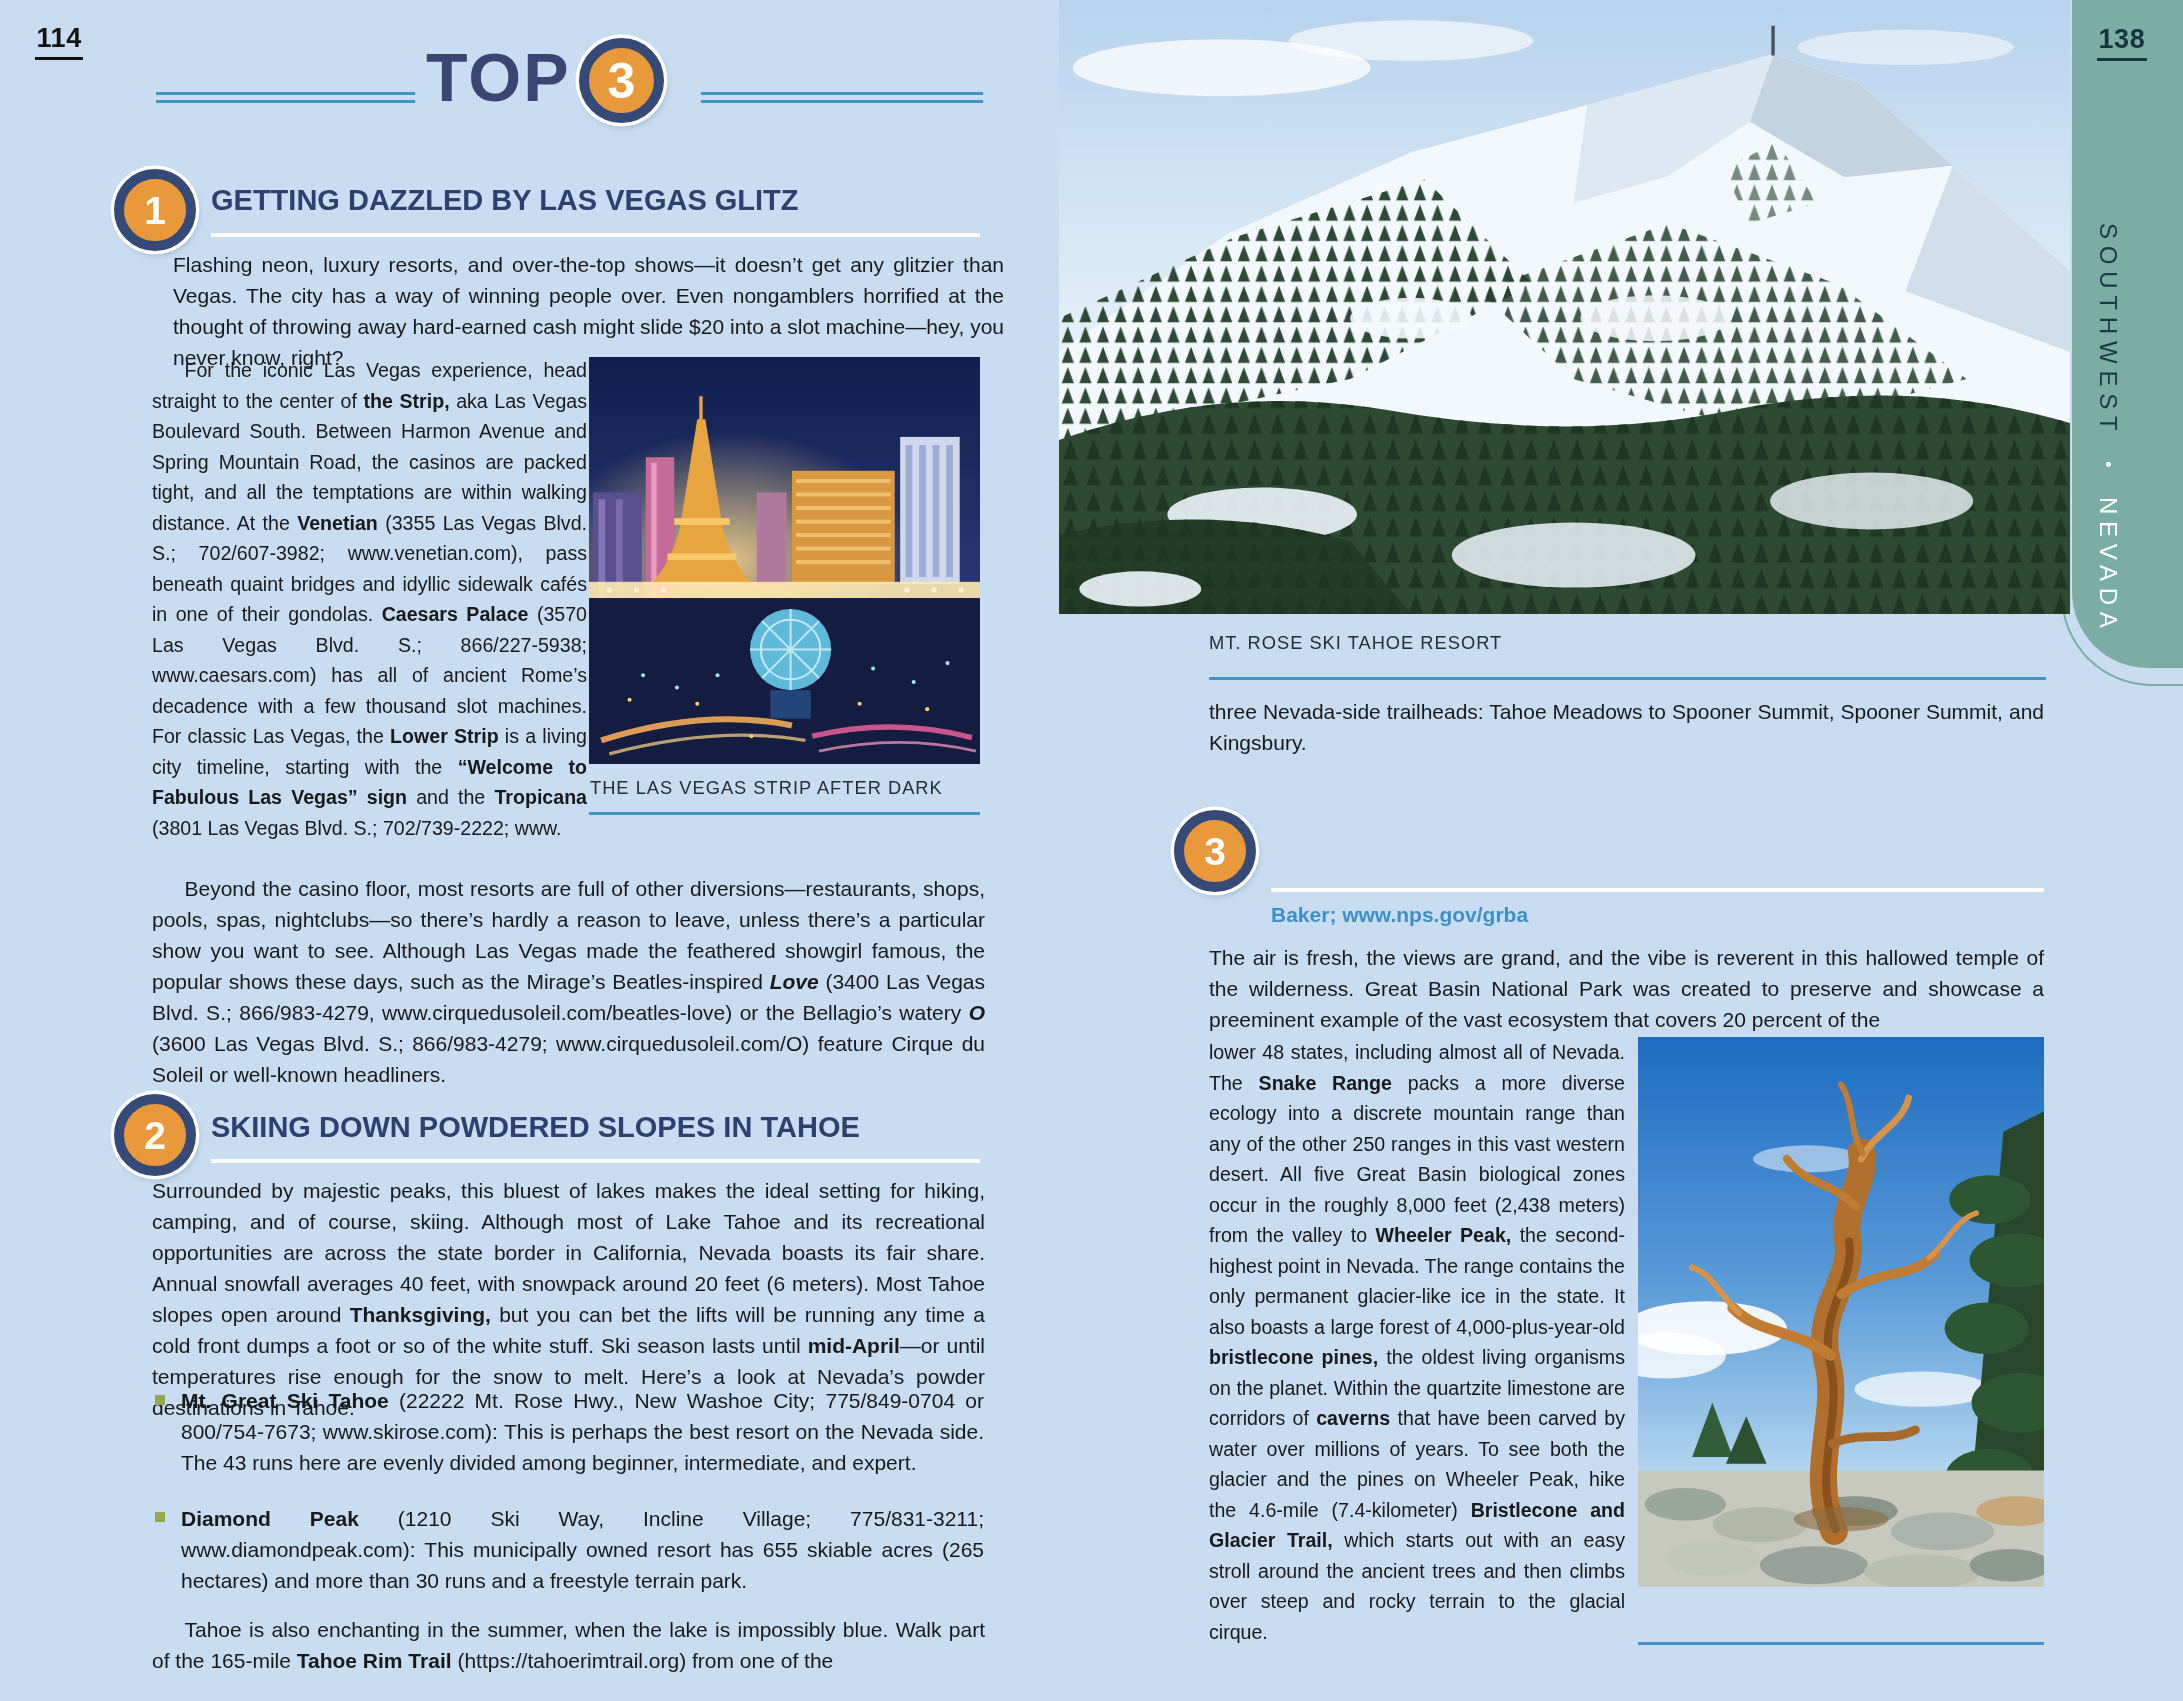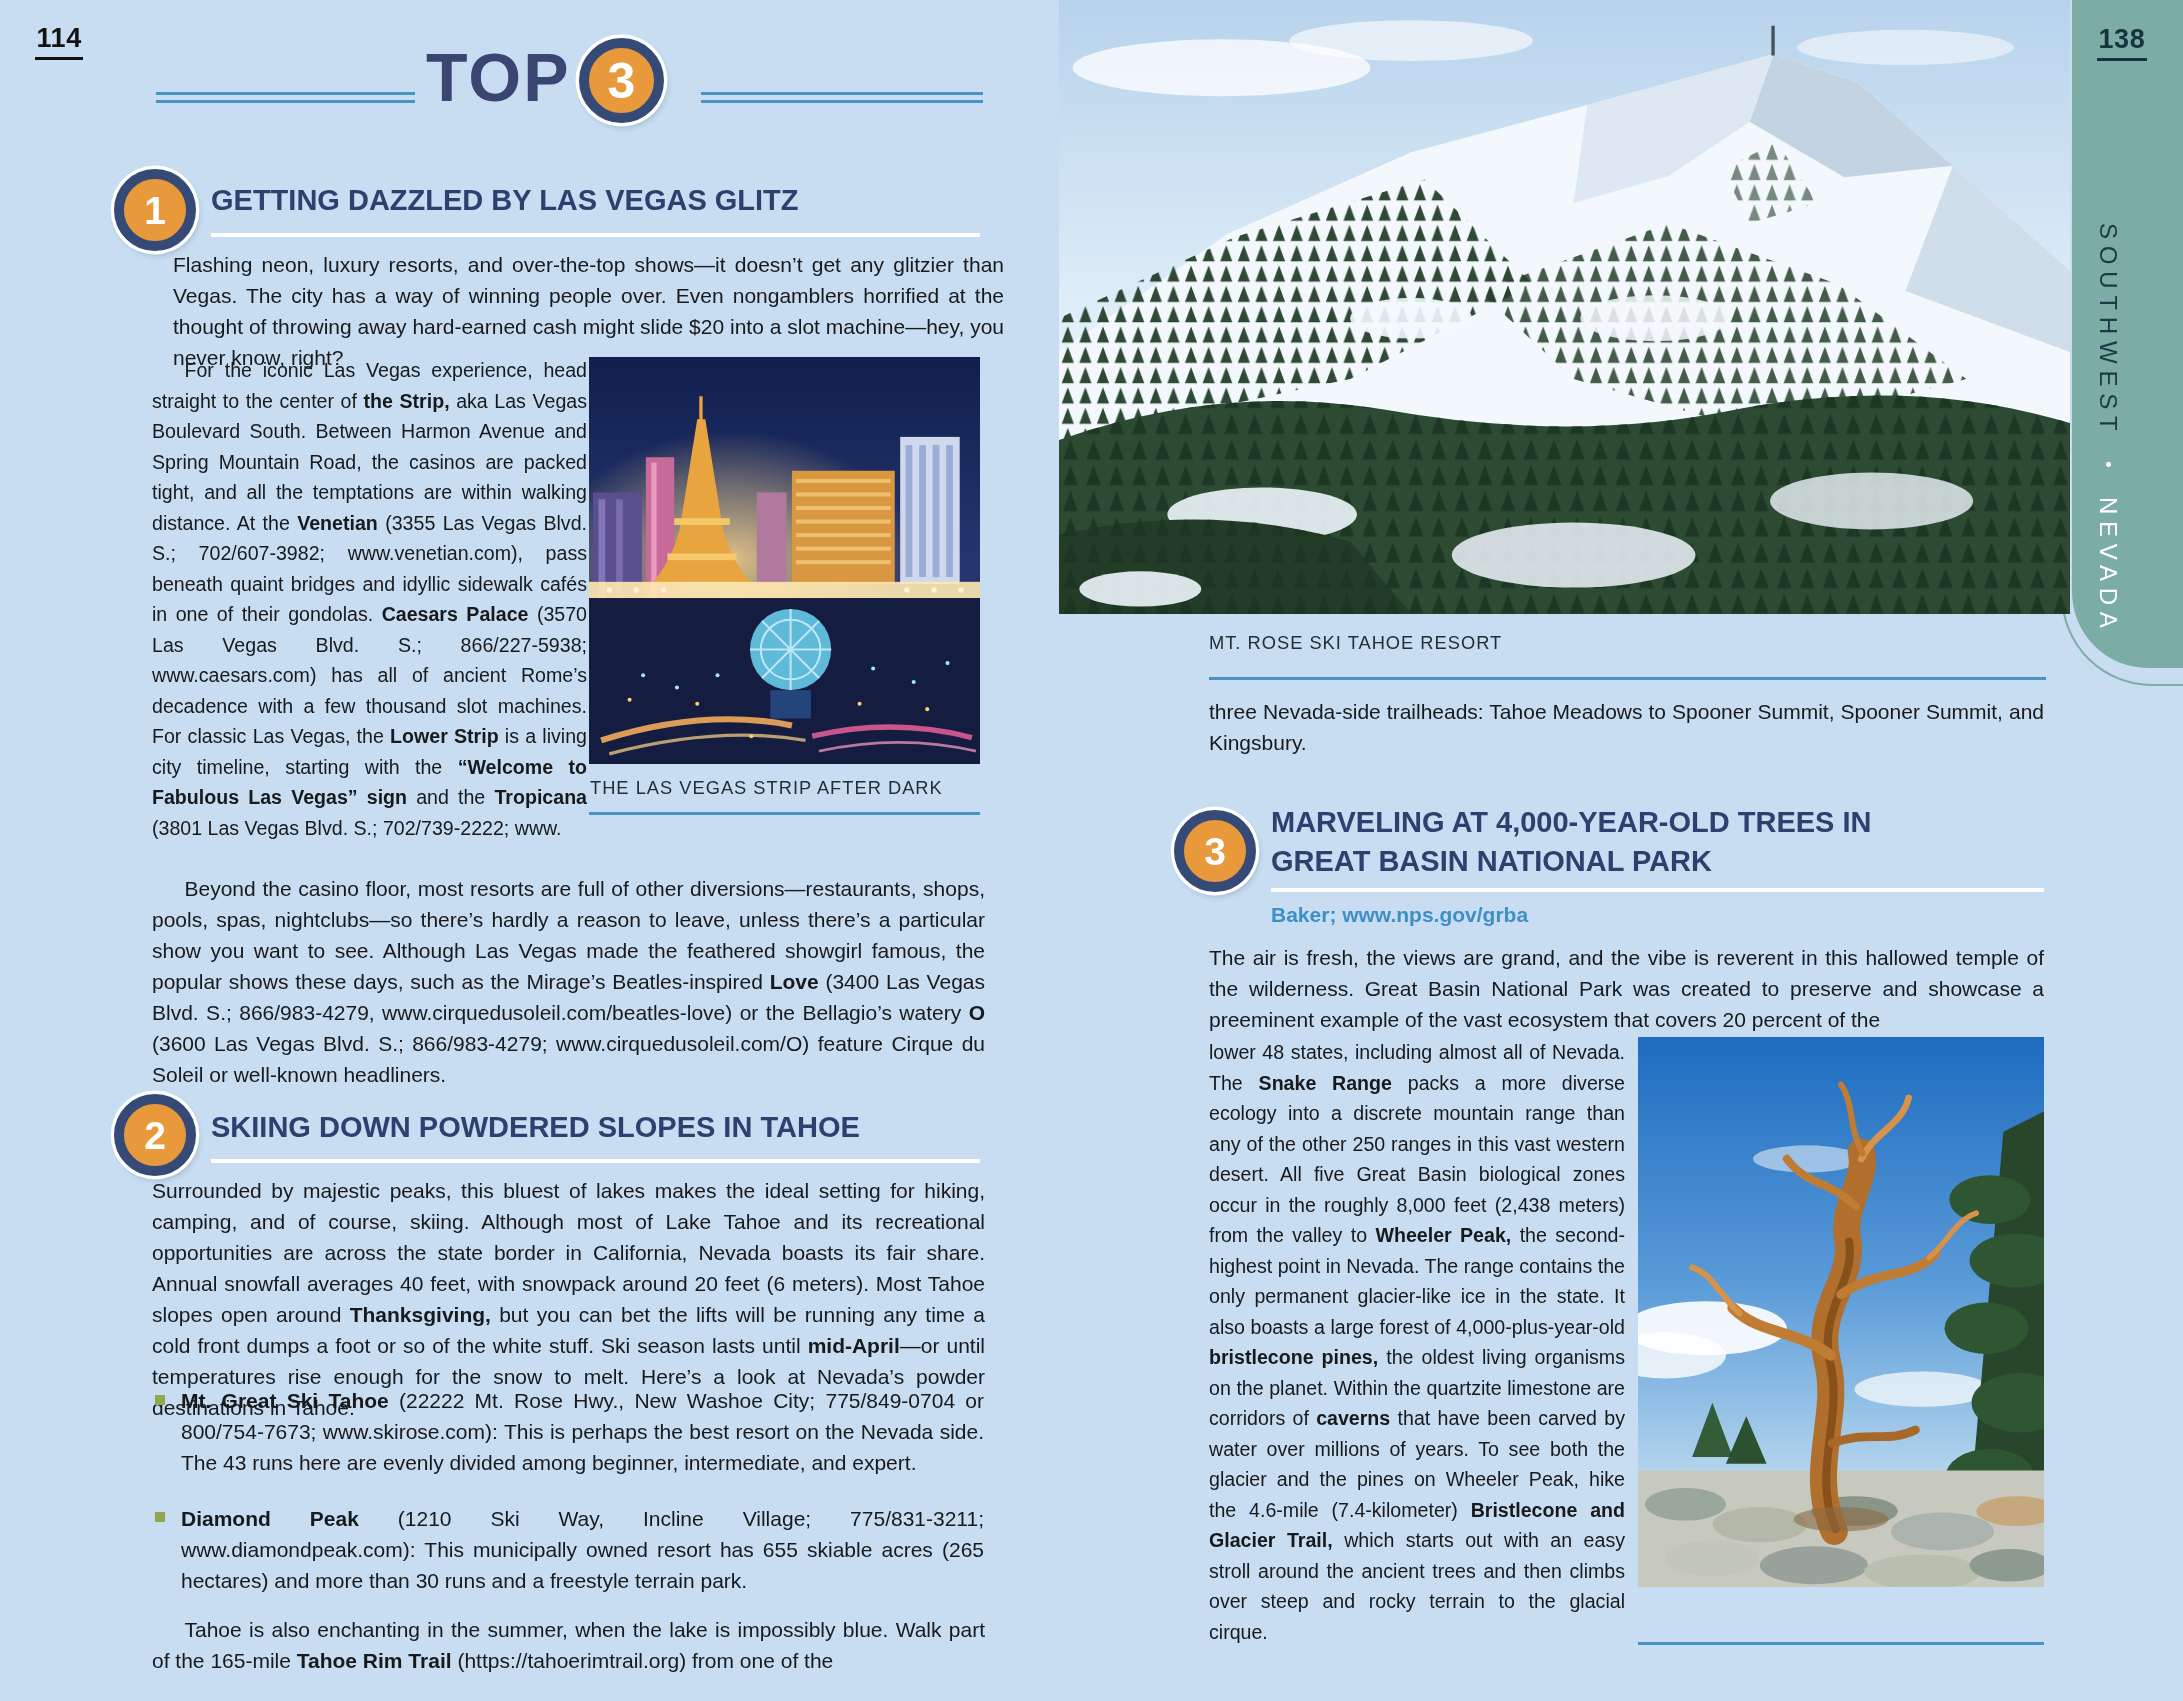--- a/index.html
+++ b/index.html
@@ -64,21 +64,21 @@
   .wr2{left:211px;top:1159px;width:769px;}
   .wr3{left:1271px;top:888px;width:773px;}
 
   .subtitle{left:1271px;top:903px;font-size:21px;font-weight:700;color:#3e8fc5;}
 
   
   .body{margin:0;font-size:21px;line-height:31px;text-align:justify;color:#17191c;}
   .narrow{font-size:19.6px;line-height:30.5px;}
   .indent{text-indent:32.5px;}
   .b{font-weight:700;}
-  .i{margin-top:44px;}
+  .i{font-style:italic;margin-top:44px;}
 
   .intro1{left:152px;top:249px;width:831px;margin-left:21px;}
   .col1{left:152px;top:355px;width:435px;}
   .cont1{left:152px;top:842px;width:833px;}
   .para2{left:152px;top:873px;width:833px;}
   .paraS2{left:152px;top:1175px;width:833px;}
   .bullet{width:803px;}
   .bu1{left:181px;top:1385px;}
   .bu2{left:181px;top:1503px;}
   .closing{left:152px;top:1614px;width:833px;}
@@ -299,21 +299,20 @@
   </div>
 
   <div class="abs caption cap-mt">MT. ROSE SKI TAHOE RESORT</div>
   <div class="abs brule br-mt"></div>
 
   <p class="abs body cont-r">three Nevada-side trailheads: Tahoe Meadows to Spooner Summit, Spooner Summit, and Kingsbury.</p>
 
   <div class="abs badge badge3">
     <span>3</span>
   </div>
-  <h2 class="abs stitle t3">MARVELING AT 4,000-YEAR-OLD TREES IN GREAT BASIN NATIONAL PARK</h2>
   <div class="abs wrule wr3"></div>
   <div class="abs subtitle">Baker; www.nps.gov/grba</div>
 
   <p class="abs body intro3">The air is fresh, the views are grand, and the vibe is reverent in this hallowed temple of the wilderness. Great Basin National Park was created to preserve and showcase a preeminent example of the vast ecosystem that covers 20 percent of the</p>
   <p class="abs body narrow col3"><span>lower 48 states, including almost all of Nevada. The </span><span class="b">Snake Range</span><span> packs a more diverse ecology into a discrete mountain range than any of the other 250 ranges in this vast western desert. All five Great Basin biological zones occur in the roughly 8,000 feet (2,438 meters) from the valley to </span><span class="b">Wheeler Peak,</span><span> the second-highest point in Nevada. The range contains the only permanent glacier-like ice in the state. It also boasts a large forest of 4,000-plus-year-old </span><span class="b">bristlecone pines,</span><span> the oldest living organisms on the planet. Within the quartzite limestone are corridors of </span><span class="b">caverns</span><span> that have been carved by water over millions of years. To see both the glacier and the pines on Wheeler Peak, hike the 4.6-mile (7.4-kilometer) </span><span class="b">Bristlecone and Glacier Trail,</span><span> which starts out with an easy stroll around the ancient trees and then climbs over steep and rocky terrain to the glacial cirque.</span></p>
 
   <figure class="abs photo ph-bp">
     <svg viewBox="0 0 600 812" preserveAspectRatio="none">
       <defs>
         <linearGradient id="bsky" x1="0" y1="0" x2="0" y2="1">

